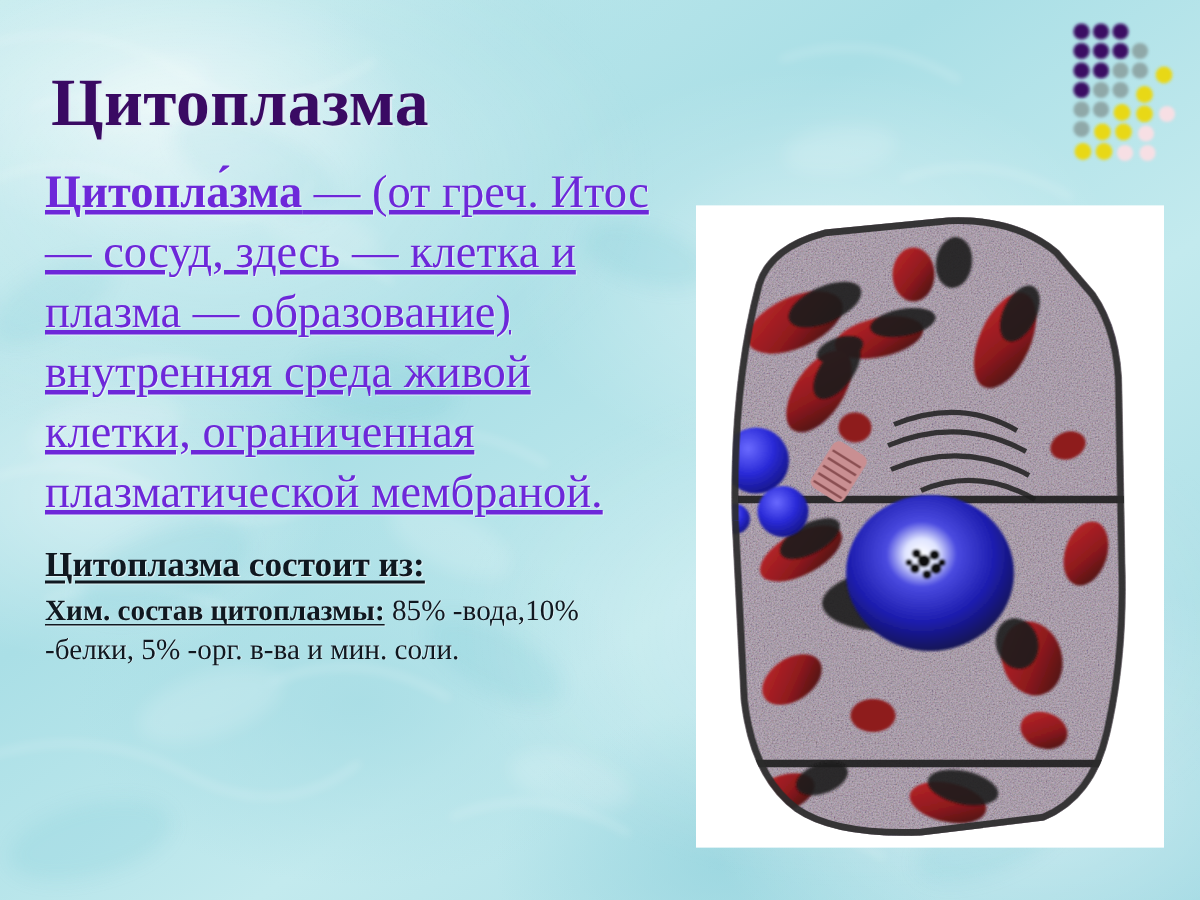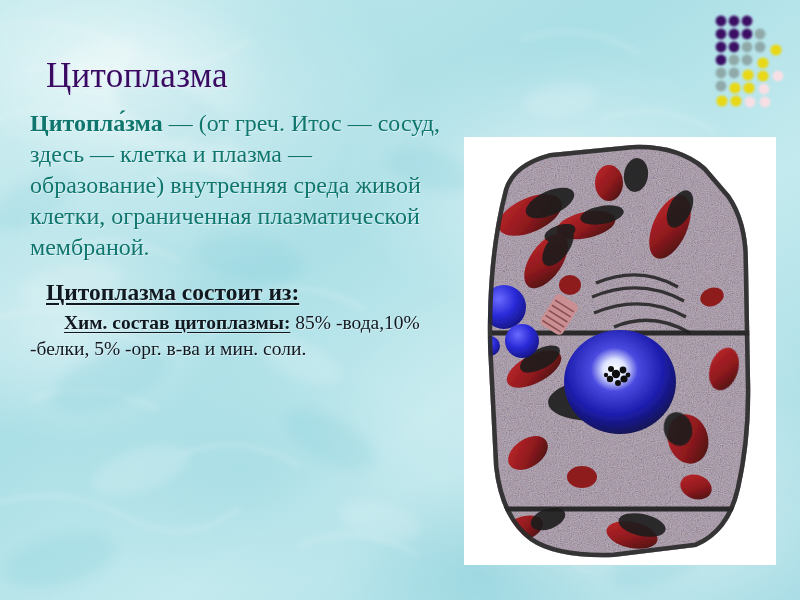--- a/index.html
+++ b/index.html
@@ -48,48 +48,49 @@
       radial-gradient(ellipse 420px 260px at 18% 20%, rgba(255,255,255,0.30), rgba(255,255,255,0) 70%),
       radial-gradient(ellipse 380px 240px at 72% 70%, rgba(255,255,255,0.22), rgba(255,255,255,0) 72%);
     pointer-events: none;
   }
 
   
   #title {
     position: absolute;
     left: 30px;
     top: 42px;
-    margin: 16px;
-    font-size: 35px;
-    font-weight: normal;
+    margin: 4px;
+    font-size: 45px;
+    font-weight: bold;
     line-height: 1;
     color: #3a0a63;
     letter-spacing: 0.3px;
     text-shadow: 1.5px 1.5px 0 rgba(225,235,245,0.85);
     white-space: nowrap;
   }
 
   
   #text-col {
     position: absolute;
     left: 30px;
     top: 108px;
     width: 420px;
   }
   .para {
     margin: 0;
-    font-size: 24px;
+    font-size: 31px;
     line-height: 1.29;
-    color: #0f766e;
+    color: #6d28d9;
     text-shadow: 0.7px 0.7px 0 rgba(235,246,250,0.75);
+    text-decoration: underline;
   }
   .para .lead { font-weight: bold; }
 
   .section-head {
-    margin: 16px 0 0 16px;
+    margin: 16px 0 0 0;
     font-size: 23.5px;
     font-weight: bold;
     color: #101820;
     text-decoration: underline;
     text-underline-offset: 3px;
     text-shadow: 0.7px 0.7px 0 rgba(235,246,250,0.75);
   }
   ul.bullets {
     margin: 9px 0 0 0;
     padding: 0;
@@ -107,21 +108,20 @@
     margin: 4px 0 0 0;
     font-size: 19.5px;
     line-height: 1.33;
     color: #101820;
     text-shadow: 0.6px 0.6px 0 rgba(235,246,250,0.75);
   }
   #chem .chem-label {
     font-weight: bold;
     text-decoration: underline;
     text-underline-offset: 2.5px;
-    margin-left: 34px;
   }
 
   
   #dot-grid {
     position: absolute;
     left: 712px;
     top: 12px;
     width: 82px;
     height: 105px;
   }

